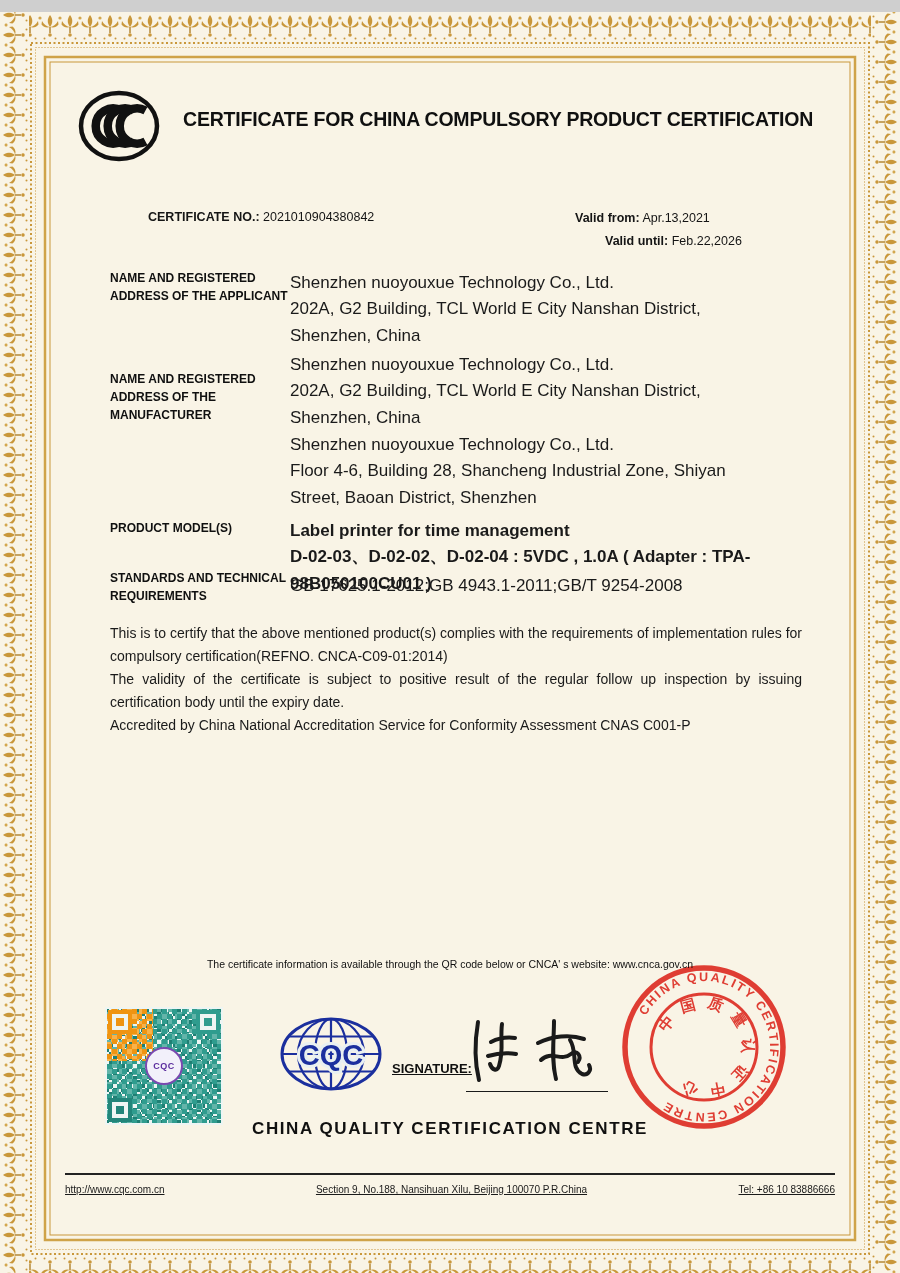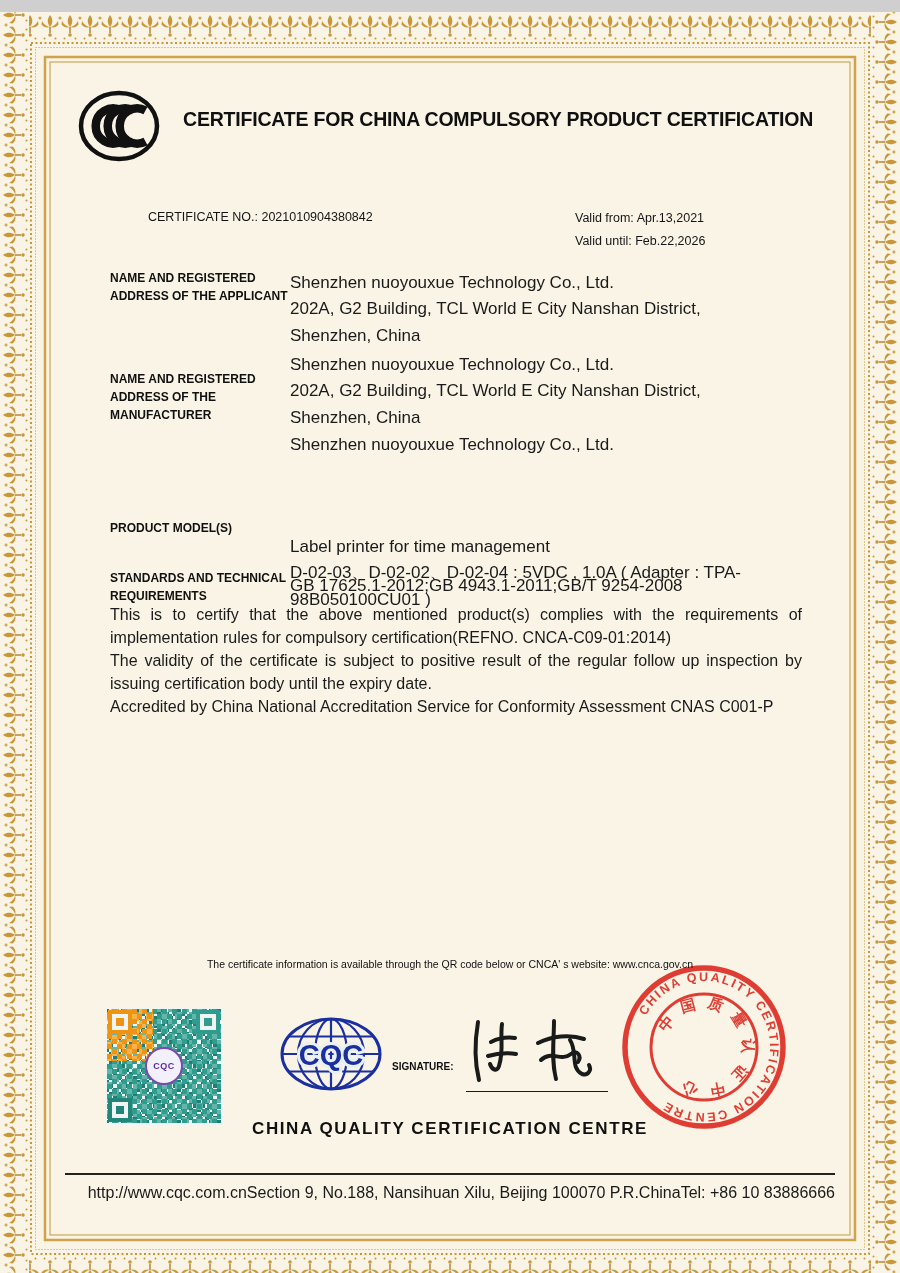--- a/index.html
+++ b/index.html
@@ -11,30 +11,30 @@
   }
   .border-svg{position:absolute;left:0;top:0;z-index:2;pointer-events:none;}
   .content-bg{position:absolute;left:52px;top:52px;right:52px;bottom:52px;background:#e9f0f1;z-index:1;}
   .panel{position:absolute;left:53px;right:53px;top:183px;height:762px;background:#d8e9ec;z-index:1;}
   .abs{position:absolute;z-index:3;}
   .title{
     left:183px;top:96px;width:648px;
     font-size:19.5px;font-weight:bold;letter-spacing:-0.2px;color:#101010;
     line-height:1.2;
   }
-  .meta-label{font-weight:normal;}
+  .meta-label{font-weight:bold;}
   .meta-row{font-size:12.5px;}
   .info-label{
     left:110px;width:180px;font-size:12px;font-weight:bold;line-height:1.5;color:#101010;
   }
   .info-value{
     left:290px;width:472px;font-size:17px;line-height:1.55;color:#1a1a1a;
   }
   .paragraphs{
-    left:110px;top:591px;width:692px;font-size:16px;line-height:23px;color:#1a1a1a;
+    left:110px;top:610px;width:692px;font-size:14px;line-height:23px;color:#1a1a1a;
   }
   .paragraphs div{text-align:justify;}
   .qr-note{
     left:53px;right:53px;top:946px;text-align:center;font-size:10.5px;color:#101010;
   }
   
   .qr{left:105px;top:995px;width:118px;height:118px;background:#eef5f3;}
   .qr-noise{
     position:absolute;inset:2px;
     background:
@@ -53,28 +53,28 @@
   .qr-f-tl{left:3px;top:3px;border-color:#ef9412;color:#ef9412;}
   .qr-f-tr{right:3px;top:3px;color:#2f9c8e;}
   .qr-f-bl{left:3px;bottom:3px;border-color:#22857a;color:#22857a;}
   .qr-center{
     position:absolute;left:50%;top:50%;transform:translate(-50%,-50%);
     width:34px;height:34px;border-radius:50%;background:#f2f0fa;border:2px solid #7a49b0;
     display:flex;align-items:center;justify-content:center;
     font-size:9px;font-weight:bold;color:#5b2d9e;letter-spacing:0.5px;
   }
   
-  .sig-label{left:392px;top:1049px;font-size:10px;font-weight:bold;color:#101010;}
+  .sig-label{left:392px;top:1049px;font-size:13px;font-weight:bold;color:#101010;text-decoration:underline;}
   .sig-line{left:466px;top:1079px;width:142px;border-top:1.6px solid #1a1a1a;}
   .centre-name{
     left:53px;right:53px;top:1107px;text-align:center;
     font-size:17px;font-weight:bold;letter-spacing:1.6px;color:#101010;
   }
   .footer-divider{left:65px;right:65px;top:1161px;border-top:2px solid #222;}
-  .contact{left:65px;right:65px;top:1172px;display:flex;justify-content:flex-end;font-size:16px;color:#1a1a1a;}
+  .contact{left:65px;right:65px;top:1172px;display:flex;justify-content:space-between;font-size:10px;color:#1a1a1a;text-decoration:underline;}
   .stamp{left:619px;top:950px;mix-blend-mode:multiply;opacity:0.93;}
 </style>
 </head>
 <body>
 
 <div class="page">
 
   <svg class="border-svg" width="900" height="1273" aria-hidden="true">
     <defs>
       <pattern id="orn" width="20" height="29" patternUnits="userSpaceOnUse">
@@ -122,43 +122,44 @@
   <div class="abs title">CERTIFICATE FOR CHINA COMPULSORY PRODUCT CERTIFICATION</div>
 
   <div class="abs meta-row" style="left:148px;top:198px;">
     <span class="meta-label">CERTIFICATE NO.:</span>
     <span>2021010904380842</span>
   </div>
   <div class="abs meta-row" style="left:575px;top:199px;">
     <span class="meta-label">Valid from:</span>
     <span>Apr.13,2021</span>
   </div>
-  <div class="abs meta-row" style="left:575px;top:222px;">
+  <div class="abs meta-row" style="left:605px;top:222px;">
     <span class="meta-label">Valid until:</span>
     <span>Feb.22,2026</span>
   </div>
 
   <div class="abs info-label" style="top:257px;">NAME AND REGISTERED ADDRESS OF THE APPLICANT</div>
   <div class="abs info-value" style="top:258px;">
     <div>Shenzhen nuoyouxue Technology Co., Ltd.</div>
     <div>202A, G2 Building, TCL World E City Nanshan District, Shenzhen, China</div>
   </div>
 
   <div class="abs info-label" style="top:358px;">NAME AND REGISTERED ADDRESS OF THE MANUFACTURER</div>
   <div class="abs info-value" style="top:340px;">
     <div>Shenzhen nuoyouxue Technology Co., Ltd.</div>
     <div>202A, G2 Building, TCL World E City Nanshan District, Shenzhen, China</div>
   </div>
 
   <div class="abs info-value" style="top:420px;">
     <div>Shenzhen nuoyouxue Technology Co., Ltd.</div>
+    <div>Floor 4-6, Building 28, Shancheng Industrial Zone, Shiyan Street, Baoan District, Shenzhen</div>
   </div>
 
   <div class="abs info-label" style="top:507px;">PRODUCT MODEL(S)</div>
-  <div class="abs info-value" style="top:522px;">
+  <div class="abs info-value" style="top:506px;font-weight:bold;">
     <div>Label printer for time management</div>
     <div>D-02-03、D-02-02、D-02-04 : 5VDC , 1.0A ( Adapter : TPA-98B050100CU01 )</div>
   </div>
 
   <div class="abs info-label" style="top:557px;">STANDARDS AND TECHNICAL REQUIREMENTS</div>
   <div class="abs info-value" style="top:561px;">
     <div>GB 17625.1-2012;GB 4943.1-2011;GB/T 9254-2008</div>
   </div>
 
   <div class="abs paragraphs">

